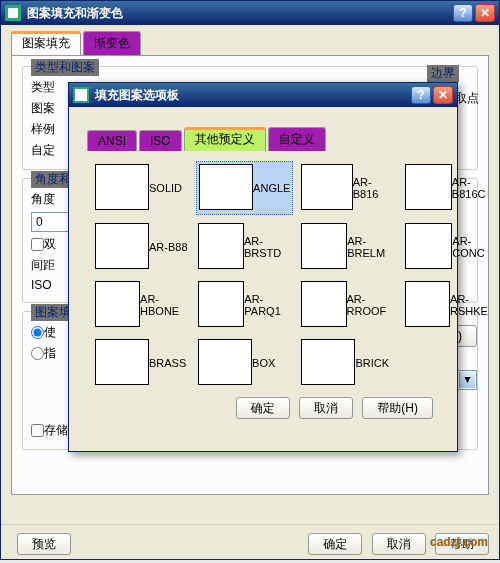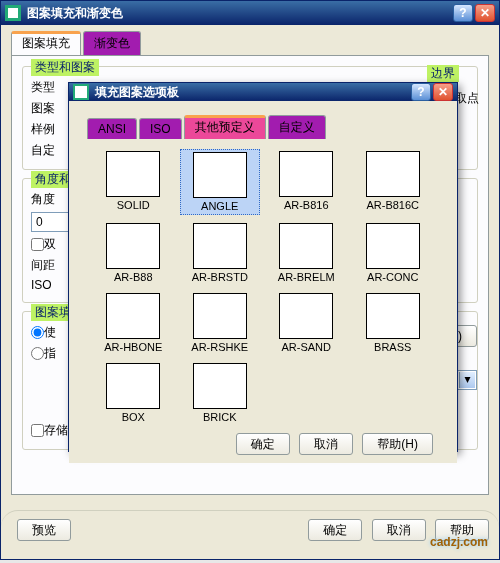--- a/index.html
+++ b/index.html
@@ -9,35 +9,35 @@
 .titlebar .appicon{width:16px;height:16px;margin-right:6px;display:inline-block;}
 .titlebar .ttl{flex:1;font-weight:bold;}
 .tbtn{width:20px;height:18px;background:linear-gradient(#f6a08a,#e0522f);border:1px solid #c33;border-radius:3px;margin-left:2px;display:flex;align-items:center;justify-content:center;color:#fff;cursor:pointer;font-weight:bold;}
 .tbtn.help{background:linear-gradient(#d6e7ff,#5a8fd6);border:1px solid #2b5fa0;}
 .body{flex:1;padding:8px 10px;position:relative;}
 .tab-strip{display:flex;align-items:flex-end;height:22px;}
 .tab{border:1px solid #919b9c;border-bottom:none;background:#a21caf;padding:3px 10px;margin-right:2px;border-radius:3px 3px 0 0;cursor:pointer;}
 .tab.active{background:#fcfcfe;border-top:3px solid #f8a24d;padding-top:1px;}
 .tab-panel{border:1px solid #919b9c;background:#fcfcfe;padding:10px;min-height:440px;}
 .group{border:1px solid #d0d0bf;padding:8px 8px 6px;margin-bottom:8px;border-radius:3px;position:relative;}
-.group-title{position:absolute;top:-8px;left:8px;background:#bef264;padding:0 4px;color:#0a246a;}
+.group-title{position:absolute;top:-8px;left:8px;background:#737373;padding:0 4px;color:#0a246a;}
 .row{display:flex;align-items:center;margin:4px 0;}
 .row label{width:44px;}
 input[type=text],select{border:1px solid #7f9db9;height:20px;padding:0 4px;background:#fff;}
 .small-input{width:50px;}
 button.std{height:22px;border:1px solid #919b9c;background:linear-gradient(#fff,#eceae0);border-radius:3px;padding:0 14px;cursor:pointer;}
-.footer{text-align:right;padding:8px 10px 18px;border-top:1px solid #d0d0bf;background:#ece9d8;border-radius:17px;}
+.footer{text-align:right;padding:8px 10px 4px;border-top:1px solid #d0d0bf;background:#ece9d8;}
 .footer button{margin-left:6px;}
 #palette-win{left:68px;top:82px;width:390px;height:370px;z-index:50;box-shadow:3px 3px 8px rgba(0,0,0,0.4);}
 #main-win{left:0;top:0;width:500px;height:560px;}
 #palette-win .body{background:#ece9d8;}
-.pal-tabs{display:flex;align-items:flex-end;height:22px;margin:8px 8px 0;}
-.pal-tabs .tab.active{background:#ec4899;}
+.pal-tabs{display:flex;align-items:flex-end;height:22px;margin:14px 8px 0;}
+.pal-tabs .tab.active{background:#bef264;}
 .pal-grid{display:grid;grid-template-columns:repeat(4,1fr);gap:6px 6px;padding:10px 14px 4px;}
-.swatch{display:flex;flex-direction:column;align-items:center;cursor:pointer;padding:2px;}
+.swatch{display:flex;flex-direction:row;align-items:center;cursor:pointer;padding:2px;}
 .swatch.selected{background:#bcd4f6;border:1px dotted #316ac5;justify-content:space-between;}
 .swatch .thumb{width:54px;height:46px;border:1px solid #000;margin-bottom:2px;background:#fff;}
 .swatch .lbl{font-size:11px;}
 .pal-footer{text-align:right;padding:4px 14px 0;}
 .pal-footer button{margin-left:6px;}
 
 .p-solid{background:#000;}
 .p-angle{background:repeating-linear-gradient(0deg,#888 0 6px,#fff 6px 7px),repeating-linear-gradient(90deg,transparent 0 48px,#fff 48px 49px);background-color:#888;background-blend-mode:multiply;}
 .p-b816{background:repeating-linear-gradient(0deg,#000 0 1px,transparent 1px 10px),repeating-linear-gradient(90deg,#000 0 1px,transparent 1px 14px);}
 .p-b816c{background:repeating-linear-gradient(0deg,#000 0 1px,transparent 1px 10px),repeating-linear-gradient(90deg,#000 0 1px,transparent 1px 14px);}
@@ -210,26 +210,30 @@
         </div>
         <div class="swatch">
           <div class="thumb p-conc"></div>
           <div class="lbl">AR-CONC</div>
         </div>
         <div class="swatch">
           <div class="thumb p-hbone"></div>
           <div class="lbl">AR-HBONE</div>
         </div>
         <div class="swatch">
+          <div class="thumb p-parq1"></div>
+          <div class="lbl">AR-PARQ1</div>
+        </div>
+        <div class="swatch">
+          <div class="thumb p-rroof"></div>
+          <div class="lbl">AR-RROOF</div>
+        </div>
+        <div class="swatch">
           <div class="thumb p-rshke"></div>
           <div class="lbl">AR-RSHKE</div>
-        </div>
-        <div class="swatch">
-          <div class="thumb p-sand"></div>
-          <div class="lbl">AR-SAND</div>
         </div>
         <div class="swatch">
           <div class="thumb p-brass"></div>
           <div class="lbl">BRASS</div>
         </div>
         <div class="swatch">
           <div class="thumb p-box"></div>
           <div class="lbl">BOX</div>
         </div>
         <div class="swatch">

